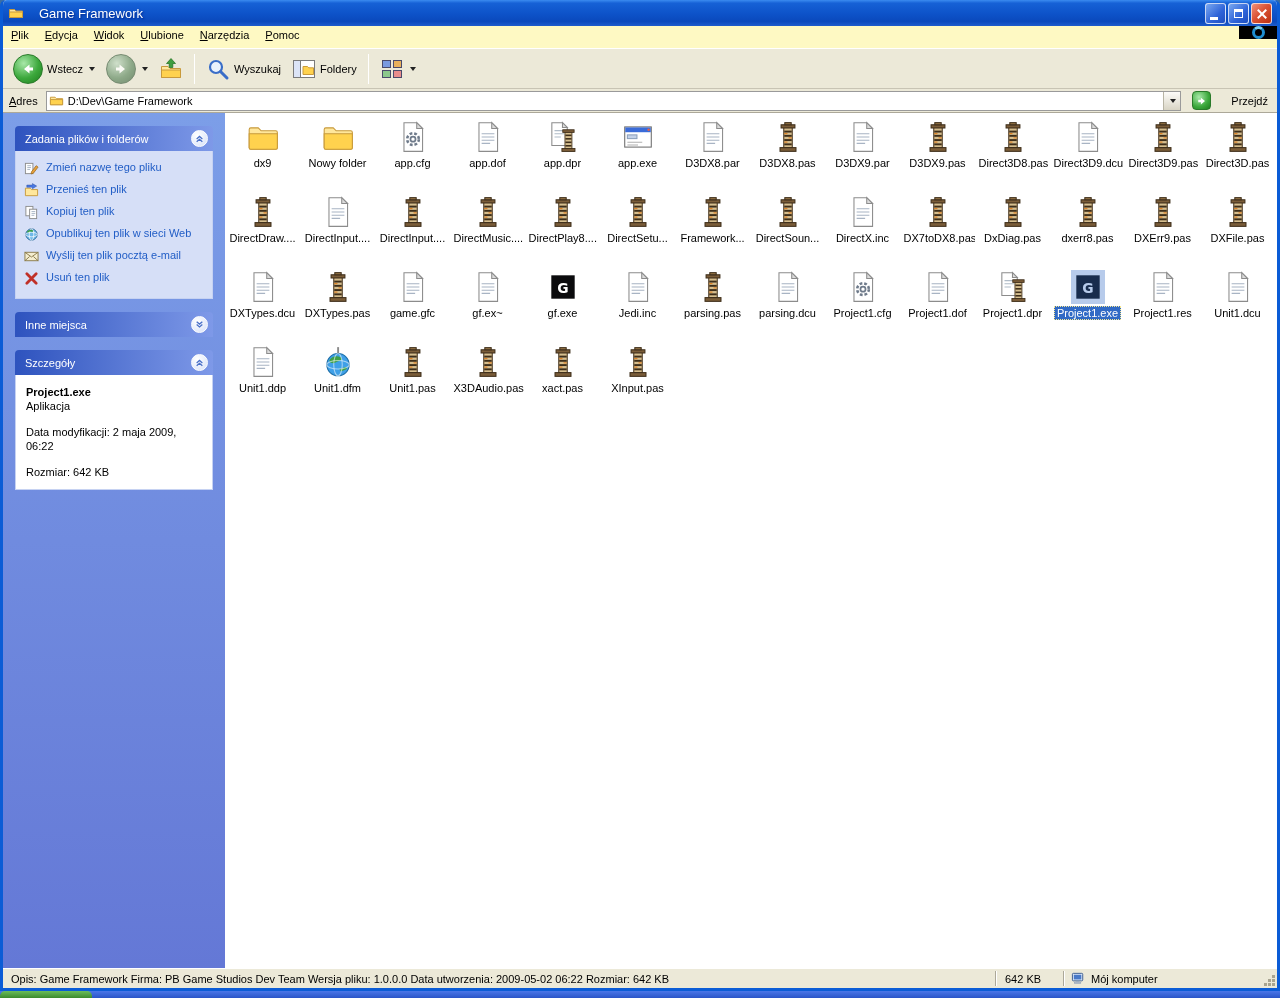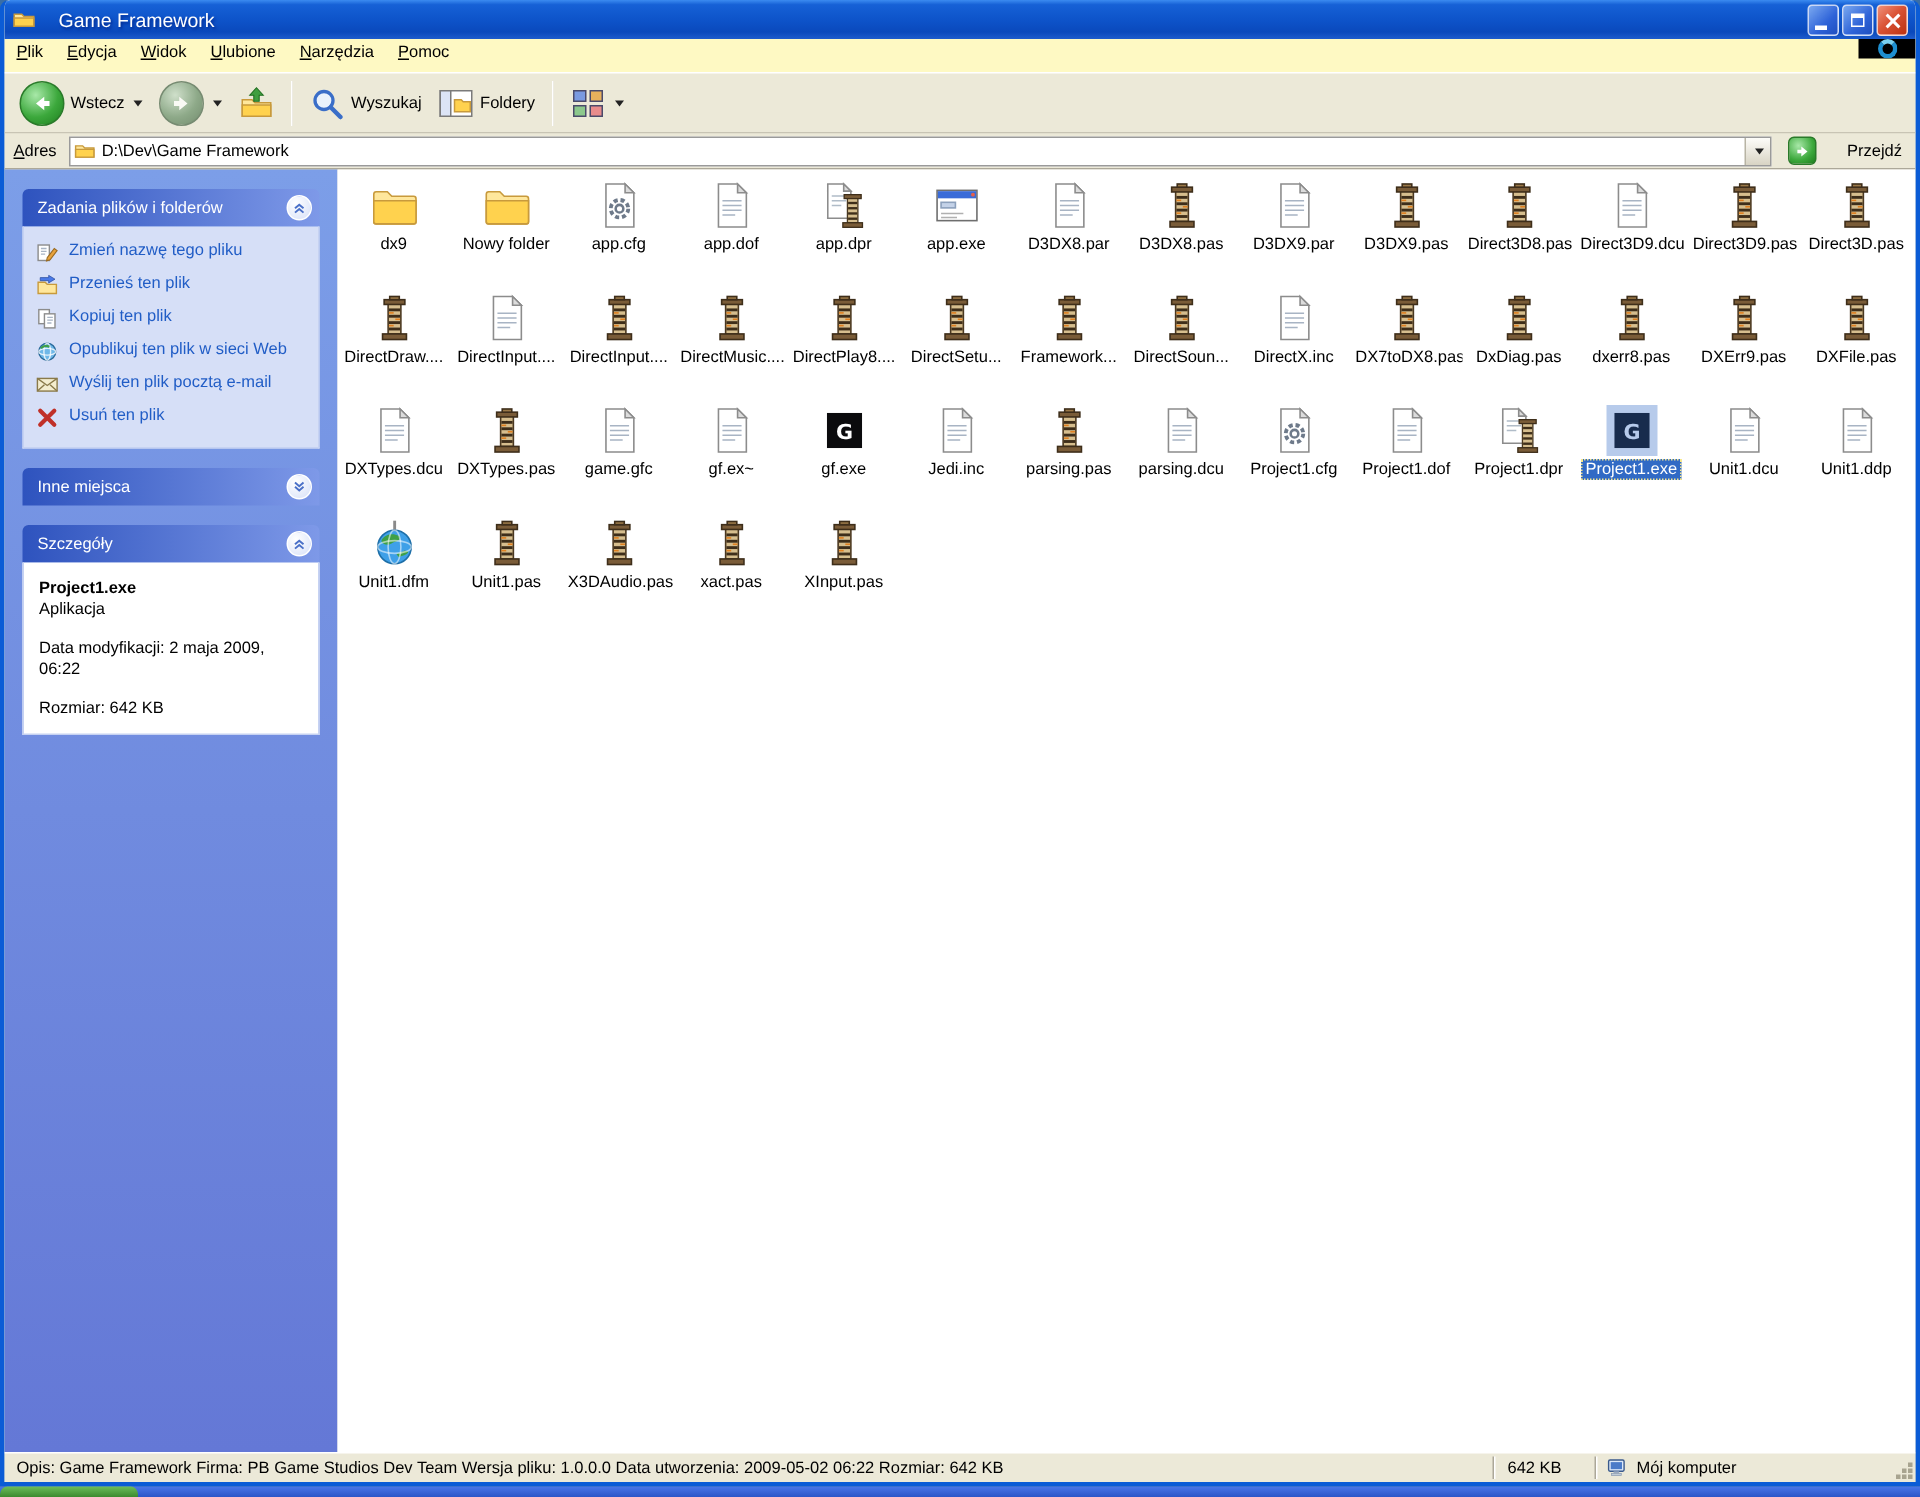--- a/index.html
+++ b/index.html
@@ -1021,20 +1021,32 @@
           <div class="file">
             <div class="ficon">
               <svg viewBox="0 0 32 32">
                 <path d="M7.5 2.5h12l5.5 5.5v21.5H7.5z" fill="#FFF" stroke="#8C8C8C"></path>
                 <path d="M19.5 2.5l5.5 5.5h-5.5z" fill="#DCDCDC" stroke="#8C8C8C"></path>
                 <g stroke="#A8B4C4" stroke-width="1" fill="none">
                   <path d="M10 13h12M10 16h12M10 19h12M10 22h8"></path>
                 </g>
               </svg>
             </div>
+            <div class="flabel">Project1.res</div>
+          </div>
+          <div class="file">
+            <div class="ficon">
+              <svg viewBox="0 0 32 32">
+                <path d="M7.5 2.5h12l5.5 5.5v21.5H7.5z" fill="#FFF" stroke="#8C8C8C"></path>
+                <path d="M19.5 2.5l5.5 5.5h-5.5z" fill="#DCDCDC" stroke="#8C8C8C"></path>
+                <g stroke="#A8B4C4" stroke-width="1" fill="none">
+                  <path d="M10 13h12M10 16h12M10 19h12M10 22h8"></path>
+                </g>
+              </svg>
+            </div>
             <div class="flabel">Unit1.dcu</div>
           </div>
           <div class="file">
             <div class="ficon">
               <svg viewBox="0 0 32 32">
                 <path d="M7.5 2.5h12l5.5 5.5v21.5H7.5z" fill="#FFF" stroke="#8C8C8C"></path>
                 <path d="M19.5 2.5l5.5 5.5h-5.5z" fill="#DCDCDC" stroke="#8C8C8C"></path>
                 <g stroke="#A8B4C4" stroke-width="1" fill="none">
                   <path d="M10 13h12M10 16h12M10 19h12M10 22h8"></path>
                 </g>

